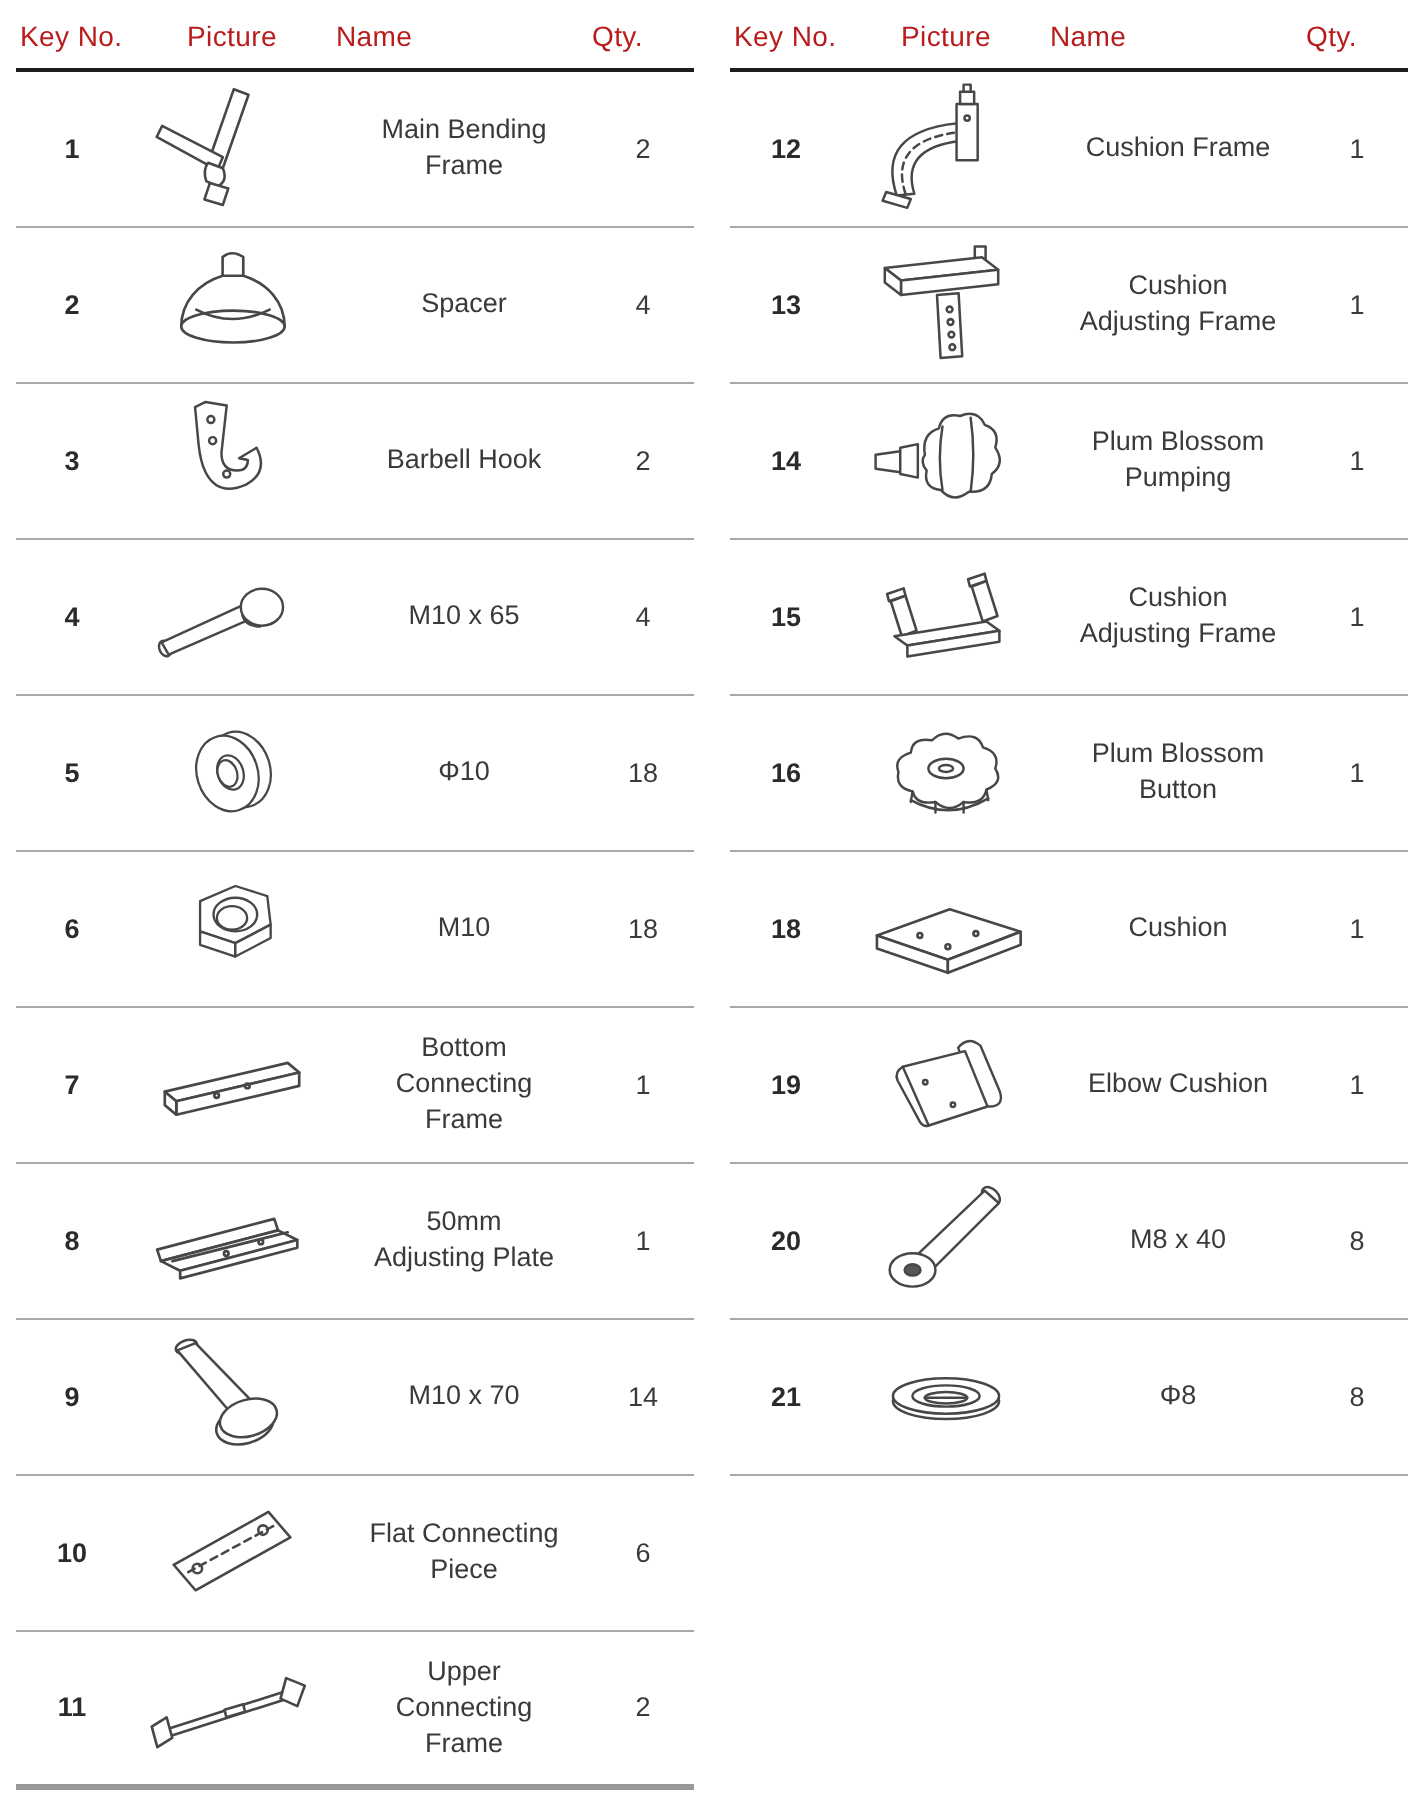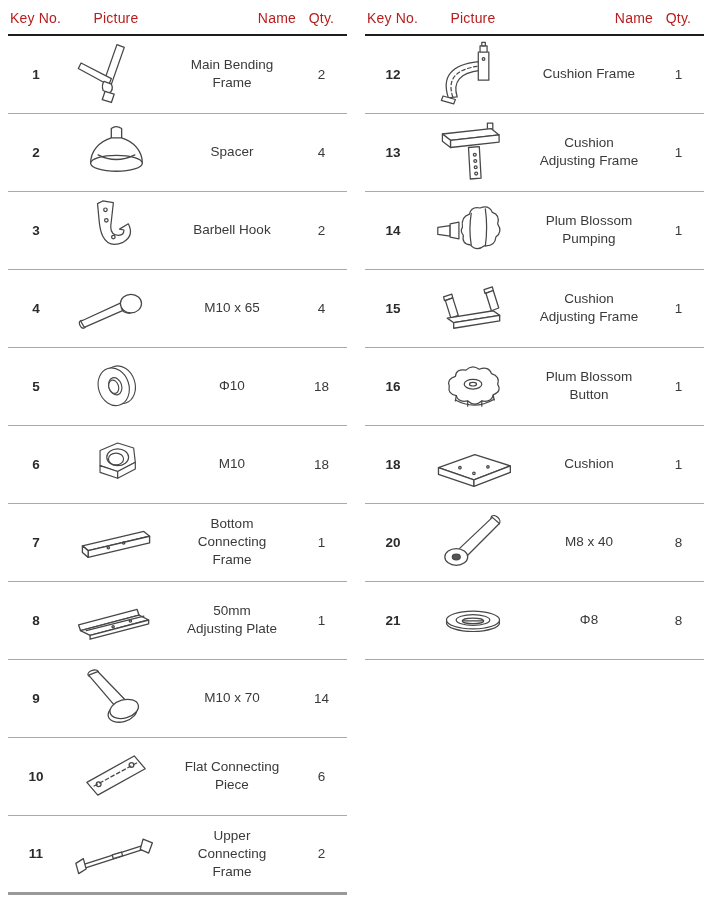--- a/index.html
+++ b/index.html
@@ -15,22 +15,22 @@
   col.c-pic{width:104px;}
   col.c-name{width:128px;}
   col.c-qty{width:51px;}
   th{
     font-size:14px;font-weight:400;color:#b91c1c;
     padding:4px 0 8px 0;border-bottom:2.5px solid #1d1d1d;
     letter-spacing:.2px;
   }
   th.h-key{text-align:left;padding-left:2px;}
   th.h-pic{text-align:center;}
-  th.h-name{text-align:right;}
-  th.h-qty{text-align:center;}
+  th.h-name{text-align:left;}
+  th.h-qty{text-align:left;}
   tbody tr{height:78px;}
   td{border-bottom:1.5px solid #a9a9a9;vertical-align:middle;}
   td.key{text-align:center;font-weight:700;font-size:13.5px;color:#2b2b2b;}
   td.pic{text-align:center;}
   td.pic svg{display:block;margin:0 auto;}
   td.name{
     text-align:center;font-size:13.5px;line-height:18px;color:#3a3a3a;
     padding:0 10px;white-space:pre-line;
   }
   td.qty{text-align:center;font-size:13.5px;color:#3a3a3a;}
@@ -323,20 +323,34 @@
             <path fill="#fff" d="M90,32 L90,39 L51,54 L51,47 Z"></path>
             <circle cx="36" cy="34" r="1.3"></circle>
             <circle cx="51" cy="40" r="1.3"></circle>
             <circle cx="66" cy="33" r="1.3"></circle>
           </svg>
         </td>
         <td class="name">Cushion</td>
         <td class="qty">1</td>
       </tr>
       <tr>
+        <td class="key">19</td>
+        <td class="pic">
+          <svg class="art" width="88" height="64" viewBox="0 0 100 74">
+            <path fill="#fff" d="M57,16 Q63,9 70,15 L81,41 Q84,50 75,50 Q70,50 67,43 Z"></path>
+            <path fill="#fff" d="M25,27 L61,18 L74,50 L40,61 Z"></path>
+            <path d="M25,27 Q20,30 22,35 L35,59 Q37,62 40,61"></path>
+            <circle cx="38" cy="36" r="1.3"></circle>
+            <circle cx="54" cy="49" r="1.3"></circle>
+          </svg>
+        </td>
+        <td class="name">Elbow Cushion</td>
+        <td class="qty">1</td>
+      </tr>
+      <tr>
         <td class="key">20</td>
         <td class="pic">
           <svg class="art" width="88" height="60" viewBox="0 0 100 68">
             <ellipse cx="75.5" cy="9" rx="6" ry="4" transform="rotate(45 75.5 9)" fill="#fff"></ellipse>
             <path fill="#fff" d="M72,6 L80,13 L42,51 L33,43 Z"></path>
             <ellipse cx="31" cy="51" rx="13" ry="9.5" fill="#fff"></ellipse>
             <ellipse cx="31" cy="51" rx="4.5" ry="3.2" fill="#555"></ellipse>
           </svg>
         </td>
         <td class="name">M8 x 40</td>

